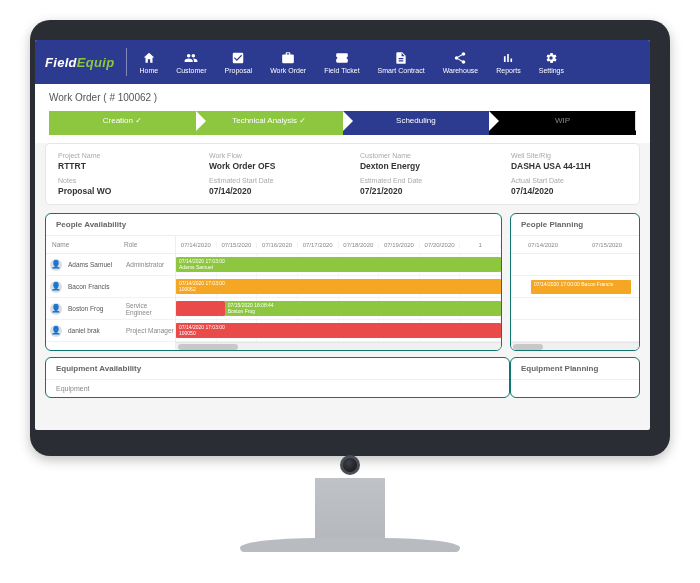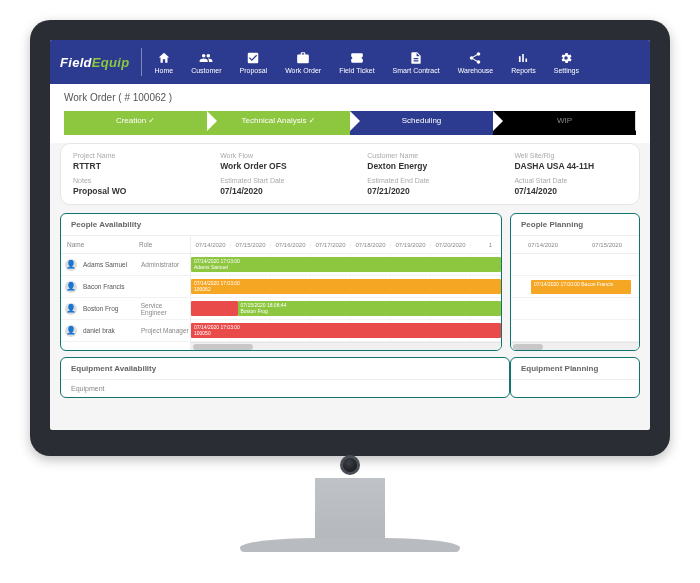--- a/index.html
+++ b/index.html
@@ -1,18 +1,18 @@
 <!DOCTYPE html>
 <html><head>
 <meta charset="utf-8">
 <style>
 *{margin:0;padding:0;box-sizing:border-box;font-family:Arial,Helvetica,sans-serif}
 body{background:#fff;display:flex;justify-content:center;align-items:flex-start;width:700px;height:583px;overflow:hidden}
 .monitor{width:640px;margin-top:20px;position:relative}
-.screen-bezel{background:#2a2d33;border-radius:20px;padding:20px 20px 26px 20px;box-shadow:0 4px 12px rgba(0,0,0,.25)}
+.screen-bezel{background:#2a2d33;border-radius:20px;padding:20px 20px 26px 5px;box-shadow:0 4px 12px rgba(0,0,0,.25)}
 .screen{background:#f5f5f5;border-radius:2px;overflow:hidden;height:390px;position:relative}
 .cam{width:20px;height:20px;border-radius:50%;background:radial-gradient(circle at 40% 35%,#3d4048,#111);position:absolute;left:50%;top:435px;transform:translateX(-50%);border:3px solid #4a4d55}
 .neck{width:70px;height:60px;background:linear-gradient(#bfc2c6,#b5b8bc);margin:0 auto;margin-top:22px}
 .base{width:220px;height:14px;background:#b8bbc0;margin:0 auto;border-radius:50% 50% 6px 6px / 100% 100% 6px 6px}
 .navbar{background:#2c3a8f;display:flex;align-items:center;padding:4px 10px;gap:2px;height:44px}
 .brand{color:#fff;font-style:italic;font-weight:bold;font-size:13px;margin-right:8px;letter-spacing:.3px}
 .brand .eq{color:#8dc63f}
 .nav-item{display:flex;flex-direction:column;align-items:center;color:#fff;font-size:7px;padding:2px 8px;cursor:pointer;gap:2px}
 .nav-item svg{width:14px;height:14px;fill:#fff}
 .divider{width:1px;height:28px;background:rgba(255,255,255,.4);margin:0 2px}
@@ -20,21 +20,21 @@
 .stepper{display:flex;padding:0 14px 8px;background:#fff;gap:0}
 .step{flex:1;position:relative;height:24px;line-height:20px;font-size:8px;color:#fff;text-align:center;overflow:hidden}
 .step::after{content:"";position:absolute;right:-9px;top:0;border-left:10px solid currentColor;border-top:10px solid transparent;border-bottom:10px solid transparent;z-index:2}
 .step.creation{background:#8dc63f;color:#8dc63f}
 .step.ta{background:#8dc63f;color:#8dc63f}
 .step.sched{background:#2c3a8f;color:#2c3a8f}
 .step.wip{background:#000000;color:#dcdde0}
 .step span{color:#fff;position:relative;z-index:1}
 .step.wip span{color:#888}
 .step.sep::before{content:"";position:absolute;left:0;top:0;border-left:10px solid #fff;border-top:10px solid transparent;border-bottom:10px solid transparent;z-index:1}
-.info-card{background:#fff;margin:0 10px;border:1px solid #e5e5e5;border-radius:10px;padding:8px 12px;display:grid;grid-template-columns:1fr 1fr 1fr .9fr;gap:6px 22px}
+.info-card{background:#fff;margin:0 10px;border:1px solid #e5e5e5;border-radius:5px;padding:8px 12px;display:grid;grid-template-columns:1fr 1fr 1fr .9fr;gap:6px 22px}
 .info-cell .lbl{font-size:7px;color:#aaa;margin-bottom:2px}
 .info-cell .val{font-size:8.5px;color:#333;font-weight:600}
 .panels{display:flex;gap:8px;margin:8px 10px 0}
 .panel{background:#fff;border:1px solid #0f766e;border-radius:6px;overflow:hidden}
 .panel.avail{flex:1}
 .panel.plan{width:130px}
 .panel-head{padding:6px 10px;font-size:8px;color:#666;font-weight:600;border-bottom:1px solid #eee}
 .gantt{display:flex;font-size:6.5px;color:#888}
 .g-left{width:130px;border-right:1px solid #eee}
 .g-left-head{display:flex;height:18px;align-items:center;border-bottom:1px solid #eee}

